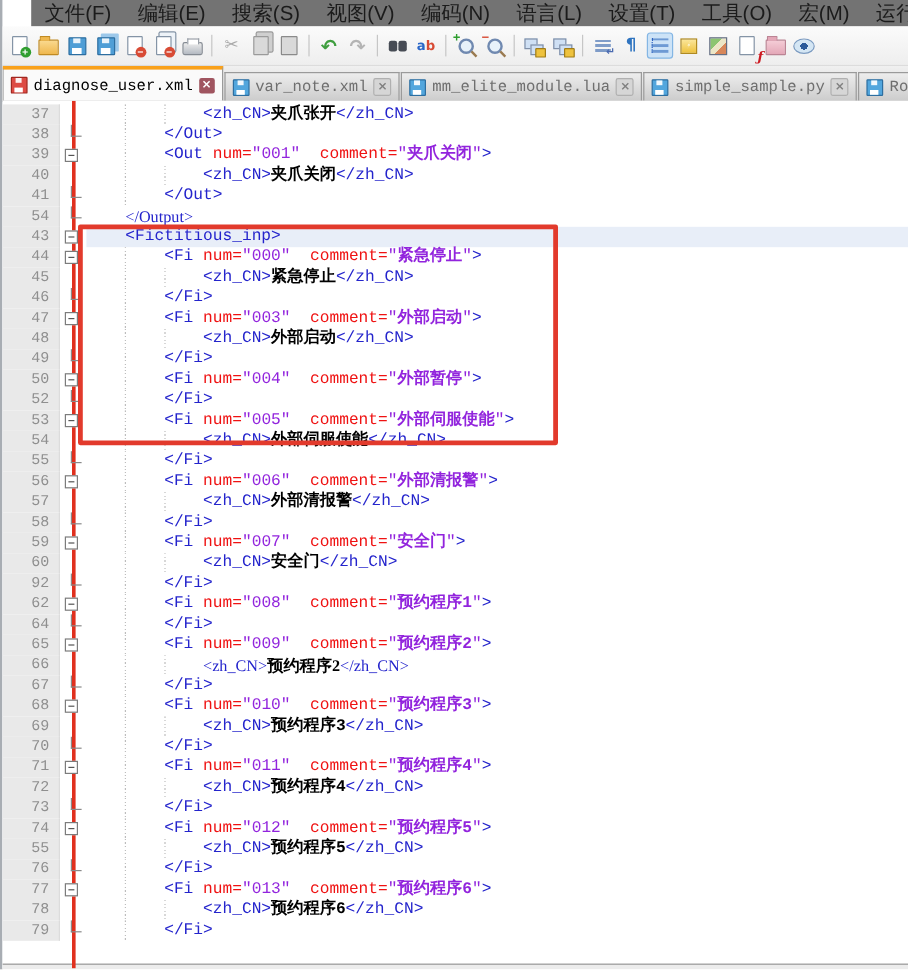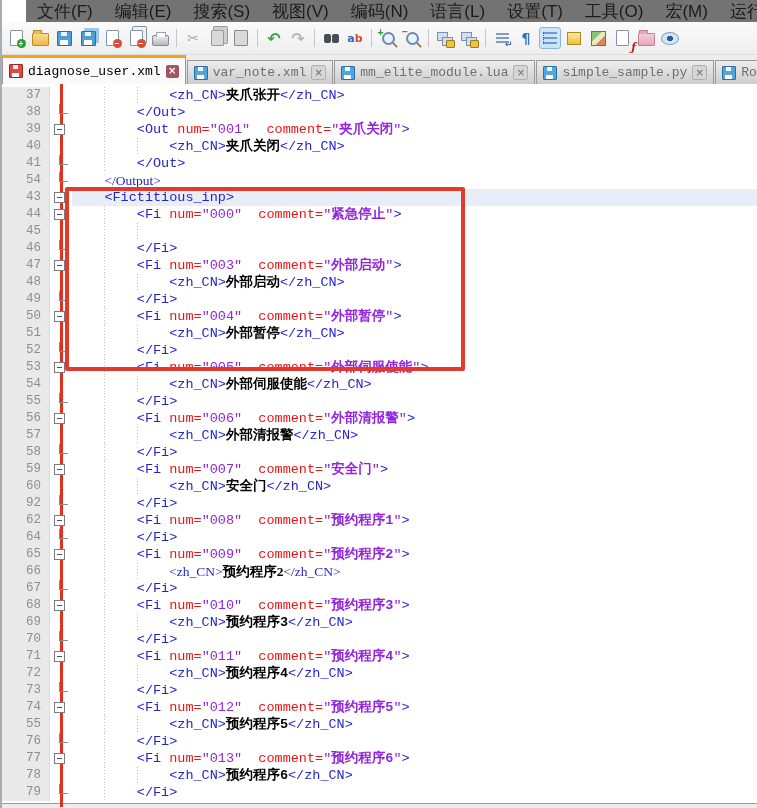--- a/index.html
+++ b/index.html
@@ -251,27 +251,26 @@
     <div class="changebar"></div>
     <div id="rows">
         <div class="row"><div class="ln">37</div><div class="mg"></div><div class="code"><span class="guide" style="left: 32.4px;"></span><span class="guide" style="left: 64.8px;"></span><span style="padding-left: 97.2px; display: inline-block;"><span class="sg-tag">&lt;zh_CN&gt;</span><span class="sg-text">夹爪张开</span><span class="sg-tag">&lt;/zh_CN&gt;</span></span></div></div>
         <div class="row"><div class="ln">38</div><div class="mg"><span class="fold-end"></span></div><div class="code"><span class="guide" style="left: 32.4px;"></span><span style="padding-left: 64.8px; display: inline-block;"><span class="sg-tag">&lt;/Out&gt;</span></span></div></div>
         <div class="row"><div class="ln">39</div><div class="mg"><span class="fold-box"></span></div><div class="code"><span class="guide" style="left: 32.4px;"></span><span style="padding-left: 64.8px; display: inline-block;"><span class="sg-tag">&lt;Out</span><span class="sg-attr"> num=</span><span class="sg-val">"001"</span><span class="sg-attr">  comment=</span><span class="sg-val">"</span><span class="sg-valb">夹爪关闭</span><span class="sg-val">"</span><span class="sg-tag">&gt;</span></span></div></div>
         <div class="row"><div class="ln">40</div><div class="mg"></div><div class="code"><span class="guide" style="left: 32.4px;"></span><span class="guide" style="left: 64.8px;"></span><span style="padding-left: 97.2px; display: inline-block;"><span class="sg-tag">&lt;zh_CN&gt;</span><span class="sg-text">夹爪关闭</span><span class="sg-tag">&lt;/zh_CN&gt;</span></span></div></div>
         <div class="row"><div class="ln">41</div><div class="mg"><span class="fold-end"></span></div><div class="code"><span class="guide" style="left: 32.4px;"></span><span style="padding-left: 64.8px; display: inline-block;"><span class="sg-tag">&lt;/Out&gt;</span></span></div></div>
         <div class="row"><div class="ln">54</div><div class="mg"><span class="fold-end"></span></div><div class="code"><span style="padding-left: 32.4px; display: inline-block; font-family: Liberation Serif, serif;"><span class="sg-tag">&lt;/Output&gt;</span></span></div></div>
         <div class="row caret"><div class="ln">43</div><div class="mg"><span class="fold-box"></span></div><div class="code"><span style="padding-left: 32.4px; display: inline-block;"><span class="sg-tag">&lt;Fictitious_inp&gt;</span></span></div></div>
         <div class="row"><div class="ln">44</div><div class="mg"><span class="fold-box"></span></div><div class="code"><span class="guide" style="left: 32.4px;"></span><span style="padding-left: 64.8px; display: inline-block;"><span class="sg-tag">&lt;Fi</span><span class="sg-attr"> num=</span><span class="sg-val">"000"</span><span class="sg-attr">  comment=</span><span class="sg-val">"</span><span class="sg-valb">紧急停止</span><span class="sg-val">"</span><span class="sg-tag">&gt;</span></span></div></div>
-        <div class="row"><div class="ln">45</div><div class="mg"></div><div class="code"><span class="guide" style="left: 32.4px;"></span><span class="guide" style="left: 64.8px;"></span></div></div>
+        <div class="row"><div class="ln">45</div><div class="mg"></div><div class="code"><span class="guide" style="left: 32.4px;"></span><span class="guide" style="left: 64.8px;"></span><span style="padding-left: 97.2px; display: inline-block;"><span class="sg-tag">&lt;zh_CN&gt;</span><span class="sg-text">紧急停止</span><span class="sg-tag">&lt;/zh_CN&gt;</span></span></div></div>
         <div class="row"><div class="ln">46</div><div class="mg"><span class="fold-end"></span></div><div class="code"><span class="guide" style="left: 32.4px;"></span><span style="padding-left: 64.8px; display: inline-block;"><span class="sg-tag">&lt;/Fi&gt;</span></span></div></div>
         <div class="row"><div class="ln">47</div><div class="mg"><span class="fold-box"></span></div><div class="code"><span class="guide" style="left: 32.4px;"></span><span style="padding-left: 64.8px; display: inline-block;"><span class="sg-tag">&lt;Fi</span><span class="sg-attr"> num=</span><span class="sg-val">"003"</span><span class="sg-attr">  comment=</span><span class="sg-val">"</span><span class="sg-valb">外部启动</span><span class="sg-val">"</span><span class="sg-tag">&gt;</span></span></div></div>
         <div class="row"><div class="ln">48</div><div class="mg"></div><div class="code"><span class="guide" style="left: 32.4px;"></span><span class="guide" style="left: 64.8px;"></span><span style="padding-left: 97.2px; display: inline-block;"><span class="sg-tag">&lt;zh_CN&gt;</span><span class="sg-text">外部启动</span><span class="sg-tag">&lt;/zh_CN&gt;</span></span></div></div>
         <div class="row"><div class="ln">49</div><div class="mg"><span class="fold-end"></span></div><div class="code"><span class="guide" style="left: 32.4px;"></span><span style="padding-left: 64.8px; display: inline-block;"><span class="sg-tag">&lt;/Fi&gt;</span></span></div></div>
         <div class="row"><div class="ln">50</div><div class="mg"><span class="fold-box"></span></div><div class="code"><span class="guide" style="left: 32.4px;"></span><span style="padding-left: 64.8px; display: inline-block;"><span class="sg-tag">&lt;Fi</span><span class="sg-attr"> num=</span><span class="sg-val">"004"</span><span class="sg-attr">  comment=</span><span class="sg-val">"</span><span class="sg-valb">外部暂停</span><span class="sg-val">"</span><span class="sg-tag">&gt;</span></span></div></div>
-        <div class="row"><div class="ln">51</div><div class="mg"></div><div class="code"><span class="guide" style="left: 32.4px;"></span><span class="guide" style="left: 64.8px;"></span><span style="padding-left: 97.2px; display: inline-block;"><span class="sg-tag">&lt;zh_CN&gt;</span><span class="sg-text">外部暂停</span><span class="sg-tag">&lt;/zh_CN&gt;</span></span></div></div>
         <div class="row"><div class="ln">52</div><div class="mg"><span class="fold-end"></span></div><div class="code"><span class="guide" style="left: 32.4px;"></span><span style="padding-left: 64.8px; display: inline-block;"><span class="sg-tag">&lt;/Fi&gt;</span></span></div></div>
         <div class="row"><div class="ln">53</div><div class="mg"><span class="fold-box"></span></div><div class="code"><span class="guide" style="left: 32.4px;"></span><span style="padding-left: 64.8px; display: inline-block;"><span class="sg-tag">&lt;Fi</span><span class="sg-attr"> num=</span><span class="sg-val">"005"</span><span class="sg-attr">  comment=</span><span class="sg-val">"</span><span class="sg-valb">外部伺服使能</span><span class="sg-val">"</span><span class="sg-tag">&gt;</span></span></div></div>
         <div class="row"><div class="ln">54</div><div class="mg"></div><div class="code"><span class="guide" style="left: 32.4px;"></span><span class="guide" style="left: 64.8px;"></span><span style="padding-left: 97.2px; display: inline-block;"><span class="sg-tag">&lt;zh_CN&gt;</span><span class="sg-text">外部伺服使能</span><span class="sg-tag">&lt;/zh_CN&gt;</span></span></div></div>
         <div class="row"><div class="ln">55</div><div class="mg"><span class="fold-end"></span></div><div class="code"><span class="guide" style="left: 32.4px;"></span><span style="padding-left: 64.8px; display: inline-block;"><span class="sg-tag">&lt;/Fi&gt;</span></span></div></div>
         <div class="row"><div class="ln">56</div><div class="mg"><span class="fold-box"></span></div><div class="code"><span class="guide" style="left: 32.4px;"></span><span style="padding-left: 64.8px; display: inline-block;"><span class="sg-tag">&lt;Fi</span><span class="sg-attr"> num=</span><span class="sg-val">"006"</span><span class="sg-attr">  comment=</span><span class="sg-val">"</span><span class="sg-valb">外部清报警</span><span class="sg-val">"</span><span class="sg-tag">&gt;</span></span></div></div>
         <div class="row"><div class="ln">57</div><div class="mg"></div><div class="code"><span class="guide" style="left: 32.4px;"></span><span class="guide" style="left: 64.8px;"></span><span style="padding-left: 97.2px; display: inline-block;"><span class="sg-tag">&lt;zh_CN&gt;</span><span class="sg-text">外部清报警</span><span class="sg-tag">&lt;/zh_CN&gt;</span></span></div></div>
         <div class="row"><div class="ln">58</div><div class="mg"><span class="fold-end"></span></div><div class="code"><span class="guide" style="left: 32.4px;"></span><span style="padding-left: 64.8px; display: inline-block;"><span class="sg-tag">&lt;/Fi&gt;</span></span></div></div>
         <div class="row"><div class="ln">59</div><div class="mg"><span class="fold-box"></span></div><div class="code"><span class="guide" style="left: 32.4px;"></span><span style="padding-left: 64.8px; display: inline-block;"><span class="sg-tag">&lt;Fi</span><span class="sg-attr"> num=</span><span class="sg-val">"007"</span><span class="sg-attr">  comment=</span><span class="sg-val">"</span><span class="sg-valb">安全门</span><span class="sg-val">"</span><span class="sg-tag">&gt;</span></span></div></div>
         <div class="row"><div class="ln">60</div><div class="mg"></div><div class="code"><span class="guide" style="left: 32.4px;"></span><span class="guide" style="left: 64.8px;"></span><span style="padding-left: 97.2px; display: inline-block;"><span class="sg-tag">&lt;zh_CN&gt;</span><span class="sg-text">安全门</span><span class="sg-tag">&lt;/zh_CN&gt;</span></span></div></div>
         <div class="row"><div class="ln">92</div><div class="mg"><span class="fold-end"></span></div><div class="code"><span class="guide" style="left: 32.4px;"></span><span style="padding-left: 64.8px; display: inline-block;"><span class="sg-tag">&lt;/Fi&gt;</span></span></div></div>

